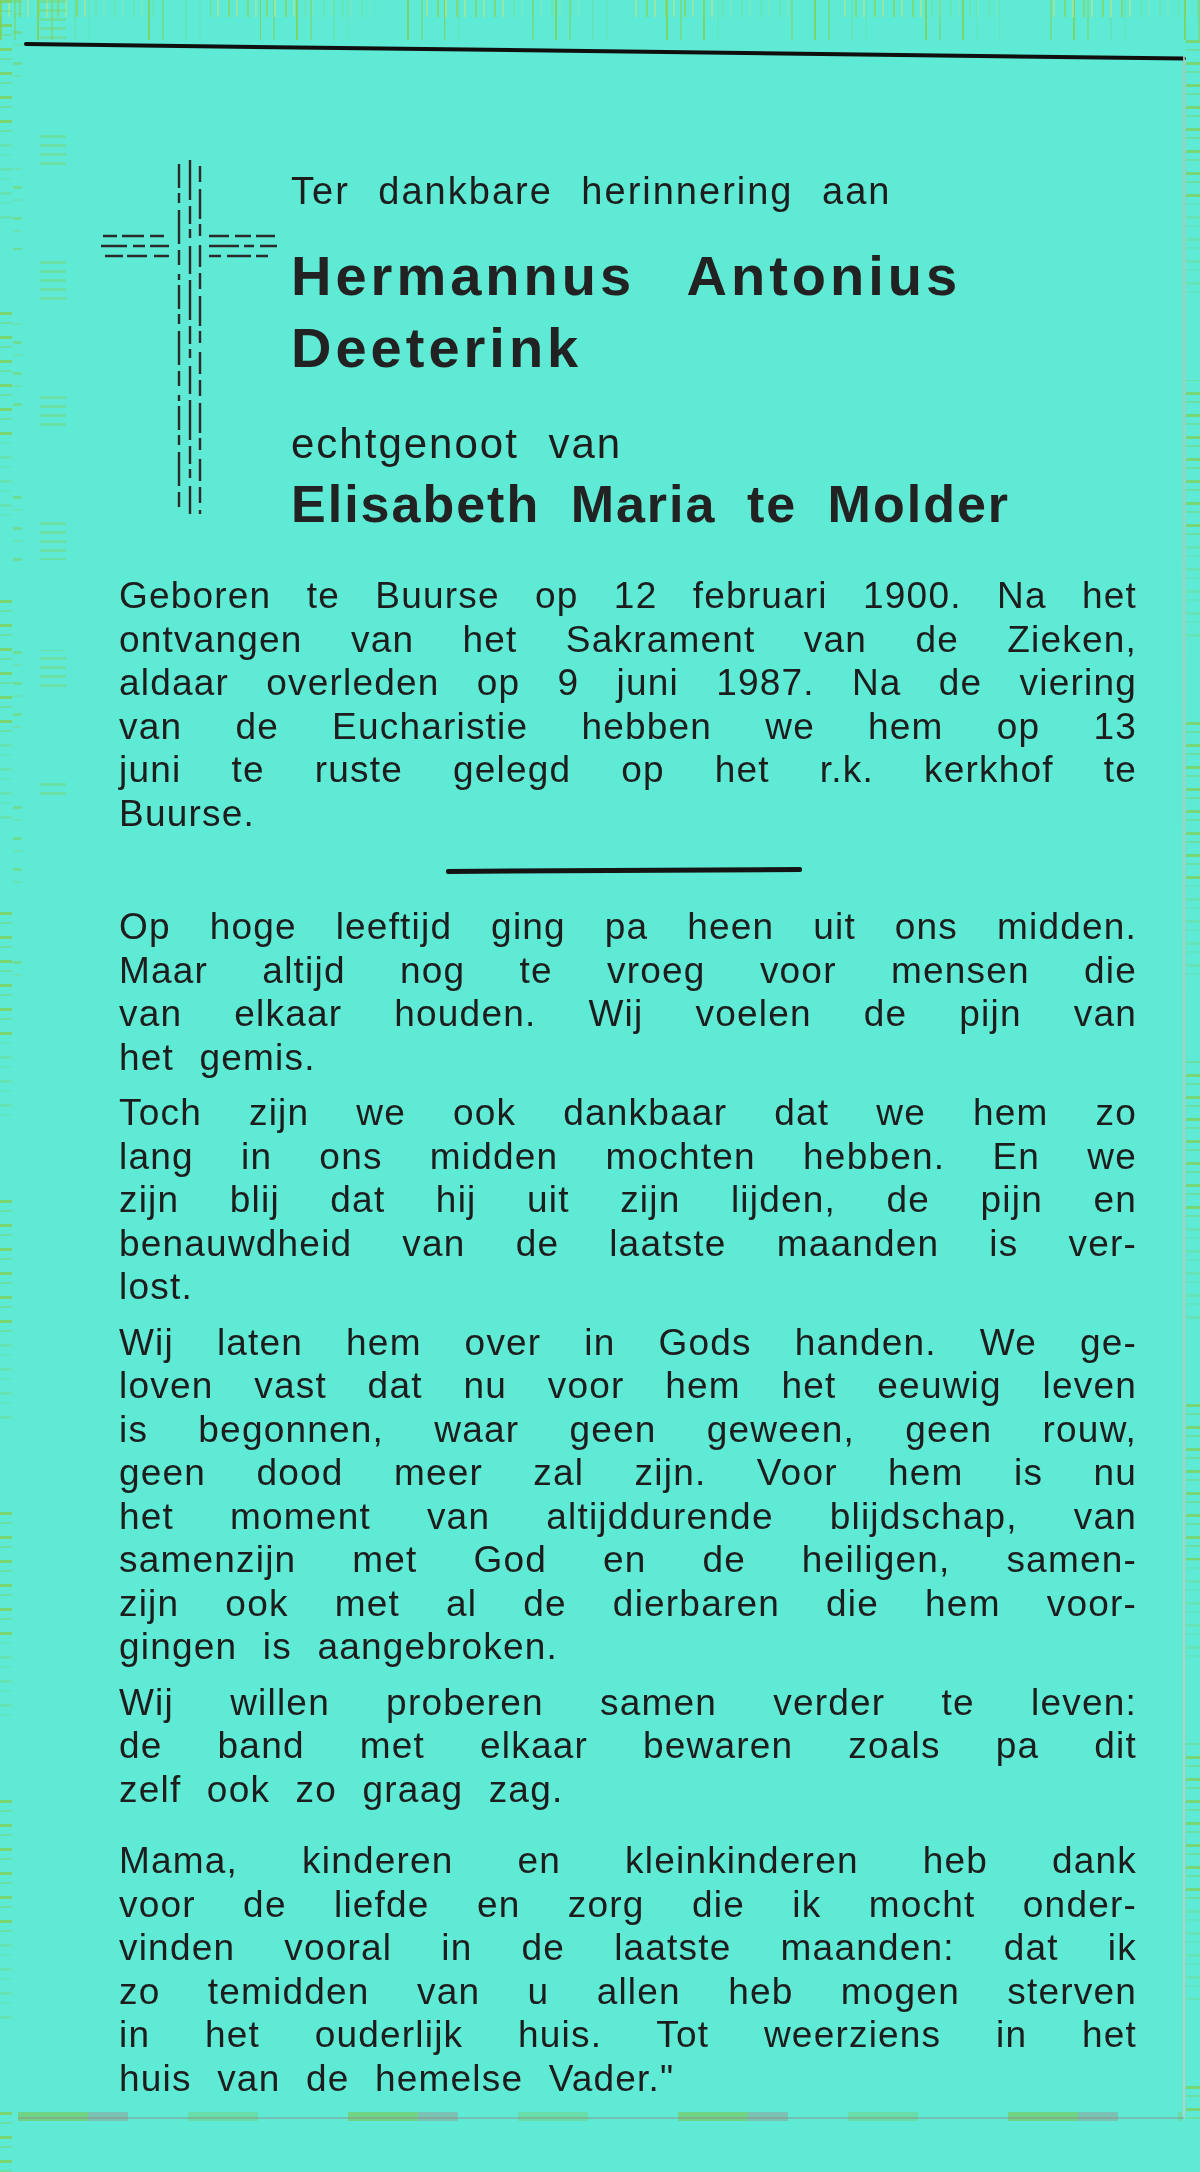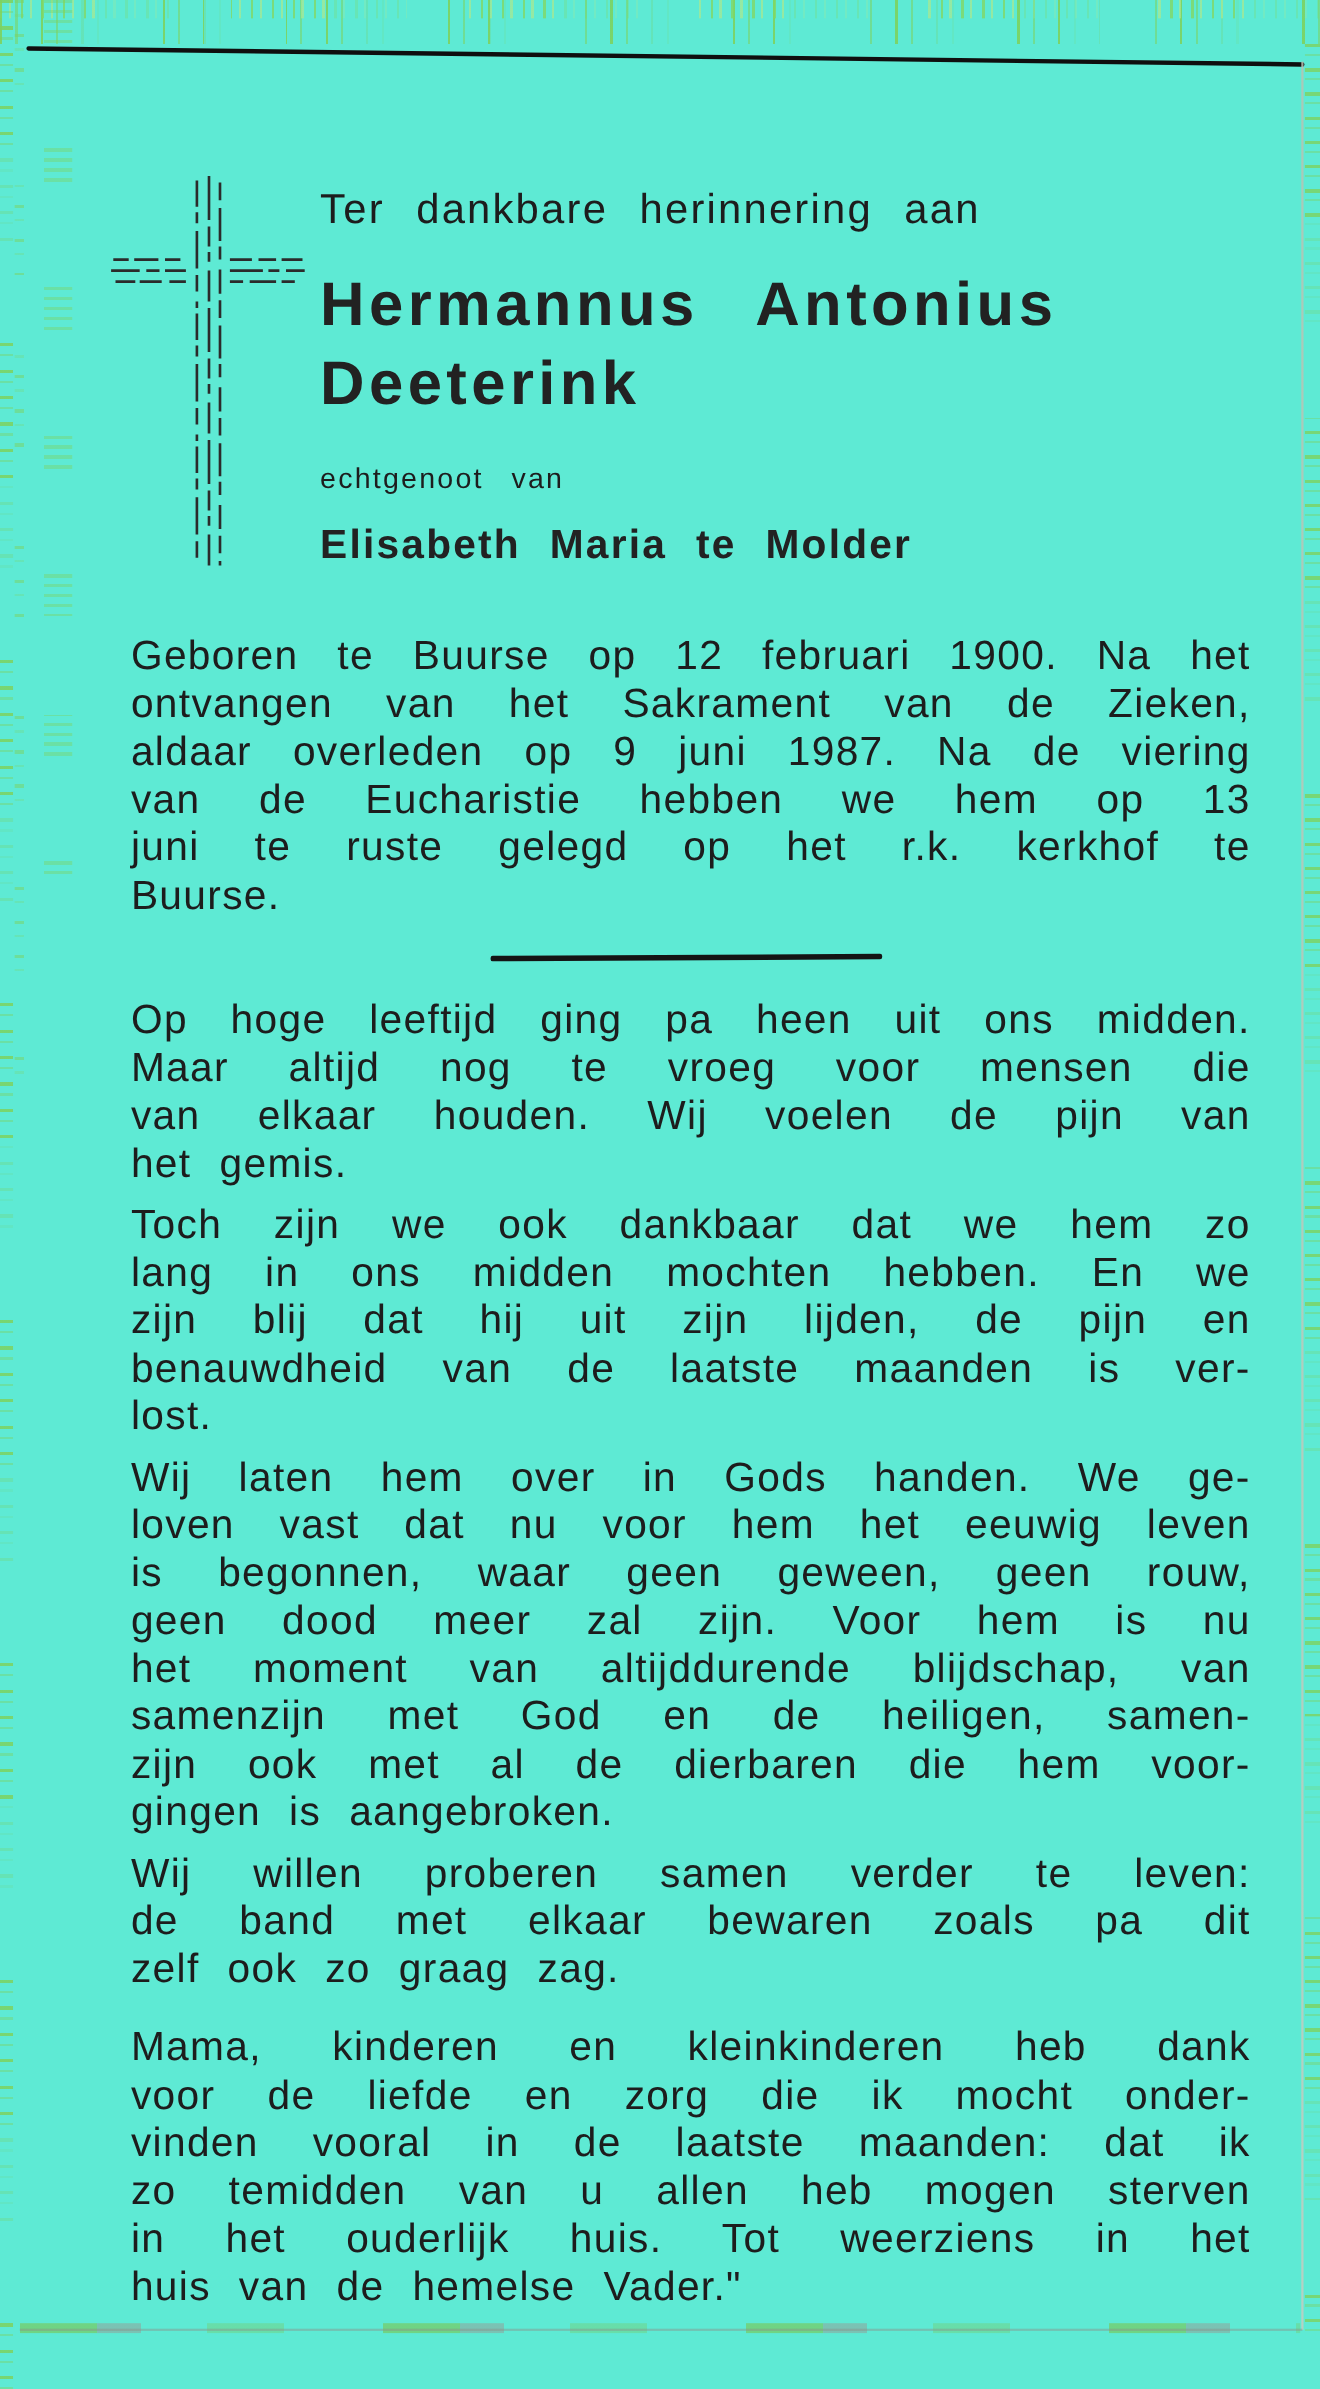--- a/index.html
+++ b/index.html
@@ -55,23 +55,23 @@
       transparent 110px 170px, rgba(120,200,90,.35) 170px 240px, transparent 240px 330px);}
   .edge-bottom{position:absolute;left:18px;top:2117px;width:1166px;height:2px;
     background:rgba(140,145,138,.45);}
   
   .cross{position:absolute;left:93px;top:156px;}
   
   .memorial{position:absolute;left:291px;top:170px;font-size:38px;
     letter-spacing:2px;word-spacing:16px;}
   .name{position:absolute;left:291px;top:240px;font-size:56px;font-weight:bold;
     line-height:72px;letter-spacing:4px;word-spacing:34px;color:#222;}
-  .spouse-intro{position:absolute;left:291px;top:420px;font-size:26px;
+  .spouse-intro{position:absolute;left:291px;top:420px;font-size:42px;
     letter-spacing:2px;word-spacing:16px;}
-  .spouse-name{position:absolute;left:291px;top:474px;font-size:37px;font-weight:bold;
+  .spouse-name{position:absolute;left:291px;top:474px;font-size:52px;font-weight:bold;
     letter-spacing:2px;word-spacing:14px;color:#222;}
   
   .textcol{position:absolute;left:107px;top:562px;width:1042px;
     font-size:37px;line-height:43.5px;letter-spacing:1.2px;}
   .para{margin:12px;}
   .para .line{text-align:justify;text-align-last:justify;text-justify:inter-word;word-spacing:4px;}
   .para .line.last{text-align-last:left;word-spacing:14px;}
   .para.gap{margin-top:28px;}
   .divider{height:5px;width:356px;margin:33px 0 32px 339px;background:#141414;
     transform:rotate(-0.3deg);border-radius:2px;}

